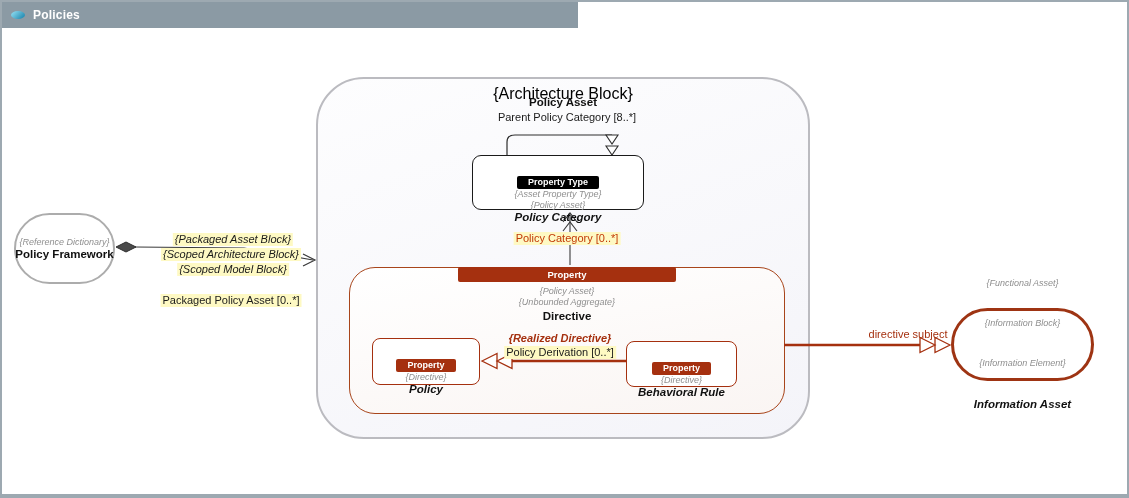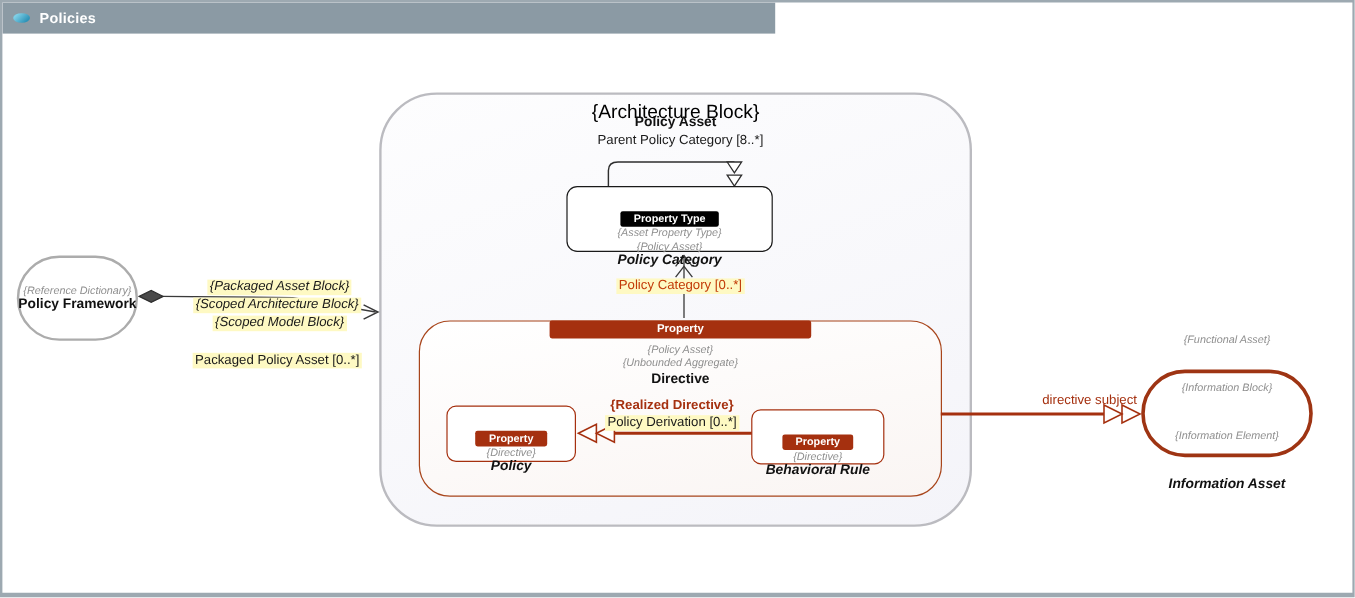--- a/index.html
+++ b/index.html
@@ -8,21 +8,21 @@
     position:relative;
     width:1129px;height:498px;
     box-sizing:border-box;
     background:#fff;
     border:2px solid #9DA9B1;
     border-bottom-width:4px;
     overflow:hidden;
   }
   .titlebar{
     position:absolute;left:0;top:0;
-    width:644px;height:26px;
+    width:576px;height:26px;
     background:#8B9AA4;
     display:flex;align-items:center;
     z-index:10;
   }
   .title-icon{
     display:inline-block;width:14px;height:8px;
     margin-left:9px;border-radius:50%;
     background:linear-gradient(135deg,#7ECFE6 20%,#2E93B8 80%);
   }
   .title-text{
@@ -81,21 +81,21 @@
 
   .clabel{
     position:absolute;z-index:6;white-space:nowrap;
     font-size:11px;color:#1A1A1A;line-height:13px;
     transform:translateX(-50%);
   }
   .clabel.it{font-style:italic;}
   .clabel.mask{background:#fef9c3;padding:0 2px;}
   .clabel.redtxt{color:#C23A07;font-weight:normal;}
   .clabel.darkred{color:#A5300F;}
-  .clabel.bold-it{font-weight:bold;}
+  .clabel.bold-it{font-weight:bold;font-style:italic;}
 </style>
 </head>
 <body>
 
 <div class="panel">
 
   <div class="titlebar">
     <span class="title-icon"></span>
     <span class="title-text">Policies</span>
   </div>

